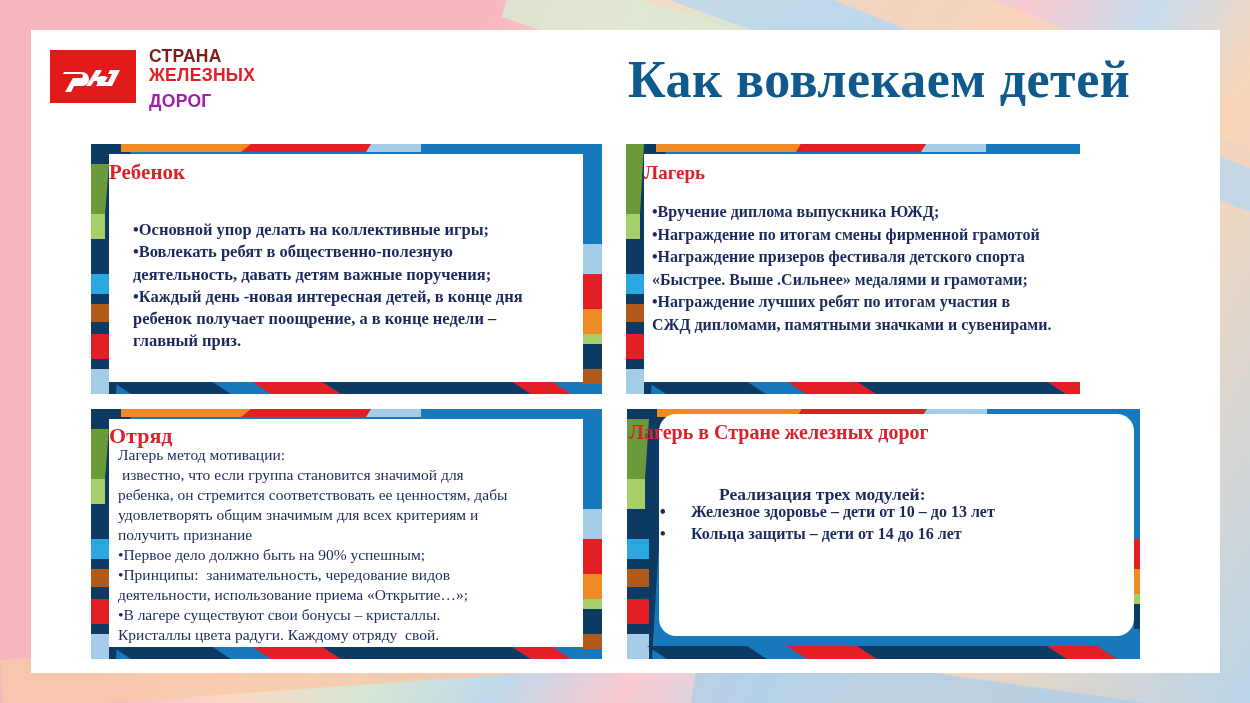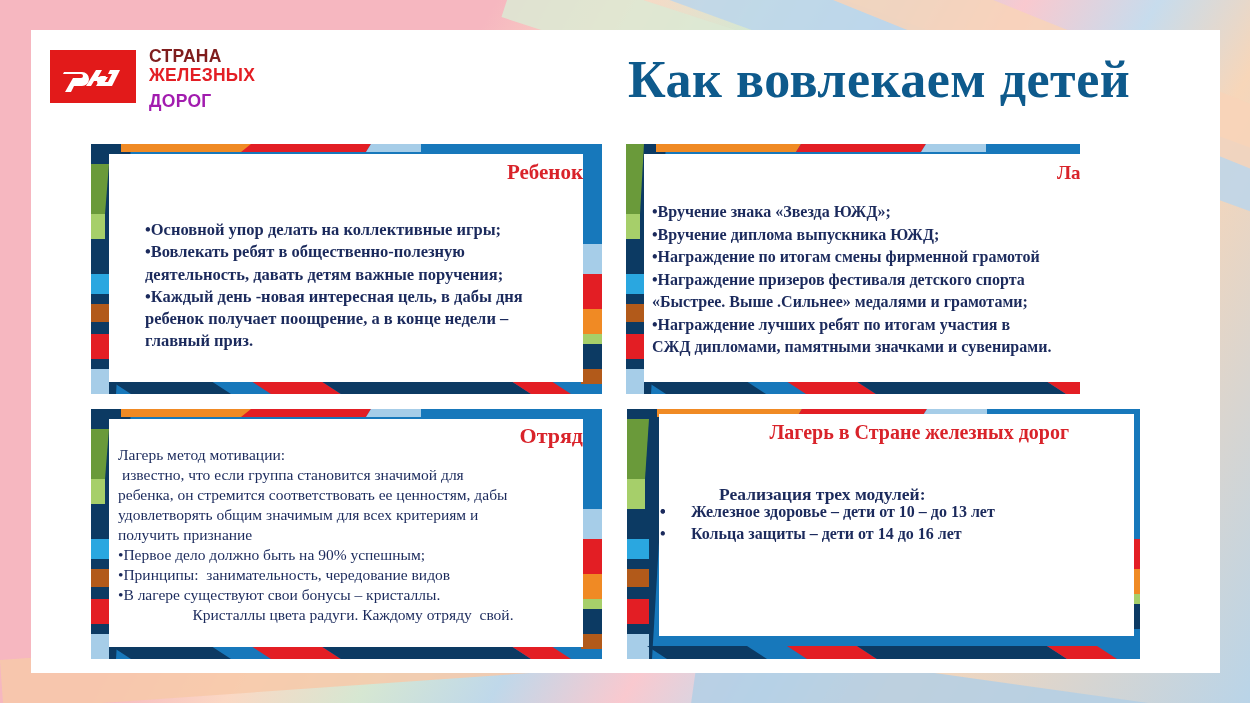--- a/index.html
+++ b/index.html
@@ -33,22 +33,22 @@
       font-size: 52px; color: #0e5a8c; letter-spacing: 0.5px; white-space: nowrap;
     }
     .card {
       position: absolute; overflow: hidden;
     }
     .card .frame { position: absolute; inset: 0; }
     .card .inner {
       position: absolute; background: #ffffff;
     }
     .card-title {
-      position: absolute; left: 0; right: 0; text-align: right; font-weight: bold;
-      font-family: "Liberation Serif", serif; color: #d9232a; padding-left: 24px;
+      position: absolute; left: 0; right: 0; text-align: left; font-weight: bold;
+      font-family: "Liberation Serif", serif; color: #d9232a;
     }
     .text-block {
       position: absolute; font-family: "Liberation Serif", serif; color: #1b2a5c;
     }
     .bold-list { font-weight: bold; font-size: 16.5px; line-height: 22.3px; }
     .plain-list { font-weight: normal; font-size: 15.5px; line-height: 20px; color: #1b2a5c; }
     .modules { font-weight: bold; font-size: 16px; line-height: 21.5px; }
     .modules .mod-row { position: relative; padding-left: 31px; }
     .modules .dot { position: absolute; left: 0; top: 0; }
   </style>
@@ -101,25 +101,25 @@
     <polygon points="490,190 511,190 511,200 490,200" fill="#a6cf6a"></polygon>
     <polygon points="490,200 511,200 511,225 490,225" fill="#0c3a63"></polygon>
     <polygon points="490,225 511,225 511,240 490,240" fill="#b25a1a"></polygon>
     <polygon points="20,237 120,237 140,250 40,250" fill="#0c3a63"></polygon>
     <polygon points="160,237 230,237 250,250 180,250" fill="#e31e24"></polygon>
     <polygon points="230,237 420,237 440,250 250,250" fill="#0c3a63"></polygon>
     <polygon points="420,237 460,237 480,250 440,250" fill="#e31e24"></polygon>
   </svg>
   <div class="inner" style="left:18px;top:10px;width:474px;height:228px;">
     <div class="card-title" style="top:6px;font-size:21px;">Ребенок</div>
-    <div class="text-block bold-list" style="left:36px;top:65px;width:450px;">
+    <div class="text-block bold-list" style="left:24px;top:65px;width:450px;">
       <div>•Основной упор делать на коллективные игры;</div>
       <div>•Вовлекать ребят в общественно-полезную</div>
       <div>деятельность, давать детям важные поручения;</div>
-      <div>•Каждый день -новая интересная цель, в дабы дня</div>
+      <div>•Каждый день -новая интересная детей, в конце дня</div>
       <div>ребенок получает поощрение, а в конце недели –</div>
       <div>главный приз.</div>
     </div>
   </div>
 </div>
 
 <div class="card" style="left:626px;top:144px;width:454px;height:250px;">
   <svg class="frame" width="510" height="250" viewBox="0 0 510 250" preserveAspectRatio="none">
     <rect x="0" y="0" width="510" height="250" fill="#1778bb"></rect>
     <polygon points="0,0 40,0 25,250 0,250" fill="#0c3a63"></polygon>
@@ -139,21 +139,20 @@
     <polygon points="492,200 510,200 510,225 492,225" fill="#0c3a63"></polygon>
     <polygon points="492,225 510,225 510,240 492,240" fill="#b25a1a"></polygon>
     <polygon points="20,237 120,237 140,250 40,250" fill="#0c3a63"></polygon>
     <polygon points="160,237 230,237 250,250 180,250" fill="#e31e24"></polygon>
     <polygon points="230,237 420,237 440,250 250,250" fill="#0c3a63"></polygon>
     <polygon points="420,237 460,237 480,250 440,250" fill="#e31e24"></polygon>
   </svg>
   <div class="inner" style="left:18px;top:10px;width:474px;height:228px;">
     <div class="card-title" style="top:8px;font-size:19px;">Лагерь</div>
     <div class="text-block bold-list" style="left:8px;top:47px;width:470px;font-size:16px;line-height:22.5px;">
-      <div>•Вручение знака «Звезда ЮЖД»;</div>
       <div>•Вручение диплома выпускника ЮЖД;</div>
       <div>•Награждение по итогам смены фирменной грамотой</div>
       <div>•Награждение призеров фестиваля детского спорта</div>
       <div>«Быстрее. Выше .Сильнее» медалями и грамотами;</div>
       <div>•Награждение лучших ребят по итогам участия в</div>
       <div>СЖД дипломами, памятными значками и сувенирами.</div>
     </div>
   </div>
 </div>
 
@@ -184,22 +183,23 @@
   <div class="inner" style="left:18px;top:10px;width:474px;height:228px;">
     <div class="card-title" style="top:4px;font-size:22px;">Отряд</div>
     <div class="text-block plain-list" style="left:9px;top:26px;width:470px;">
       <div>Лагерь метод мотивации:</div>
       <div style="white-space:pre;"> известно, что если группа становится значимой для</div>
       <div>ребенка, он стремится соответствовать ее ценностям, дабы</div>
       <div>удовлетворять общим значимым для всех критериям и</div>
       <div>получить признание</div>
       <div>•Первое дело должно быть на 90% успешным;</div>
       <div style="white-space:pre;">•Принципы:  занимательность, чередование видов</div>
+      <div>деятельности, использование приема «Открытие…»;</div>
       <div>•В лагере существуют свои бонусы – кристаллы.</div>
-      <div style="white-space:pre;text-align:center;">Кристаллы цвета радуги. Каждому отряду  свой.</div>
+      <div style="white-space:pre;">Кристаллы цвета радуги. Каждому отряду  свой.</div>
     </div>
   </div>
 </div>
 
 <div class="card" style="left:627px;top:409px;width:513px;height:250px;">
   <svg class="frame" width="513" height="250" viewBox="0 0 513 250" preserveAspectRatio="none">
     <rect x="0" y="0" width="513" height="250" fill="#1778bb"></rect>
     <polygon points="0,0 40,0 25,250 0,250" fill="#0c3a63"></polygon>
     <polygon points="0,10 22,10 18,70 0,70" fill="#6a9a3a"></polygon>
     <polygon points="0,70 18,70 18,100 0,100" fill="#a6cf6a"></polygon>
@@ -212,21 +212,21 @@
     <polygon points="300,0 360,0 360,8 295,8" fill="#a6cde8"></polygon>
     <polygon points="507,130 513,130 513,160 507,160" fill="#e31e24"></polygon>
     <polygon points="507,160 513,160 513,185 507,185" fill="#f08a24"></polygon>
     <polygon points="507,185 513,185 513,195 507,195" fill="#a6cf6a"></polygon>
     <polygon points="507,195 513,195 513,220 507,220" fill="#0c3a63"></polygon>
     <polygon points="20,237 120,237 140,250 40,250" fill="#0c3a63"></polygon>
     <polygon points="160,237 230,237 250,250 180,250" fill="#e31e24"></polygon>
     <polygon points="230,237 420,237 440,250 250,250" fill="#0c3a63"></polygon>
     <polygon points="420,237 470,237 490,250 440,250" fill="#e31e24"></polygon>
   </svg>
-  <div class="inner" style="left:32px;top:5px;width:475px;height:222px;">
+  <div class="inner" style="left:32px;top:5px;width:475px;height:222px;border-radius:17px;">
     <div class="card-title" style="top:7px;left:-30px;right:auto;width:440px;font-size:20px;">Лагерь в Стране железных дорог</div>
     <div class="text-block" style="left:60px;top:70px;font-weight:bold;font-size:17.5px;">Реализация трех модулей:</div>
   </div>
   <div class="text-block modules" style="left:33px;top:92px;width:460px;">
     <div class="mod-row">
       <span class="dot">•</span>
     </div>
     <div class="mod-row">
       <span class="dot">•</span>
       <span>Железное здоровье – дети от 10 – до 13 лет</span>

